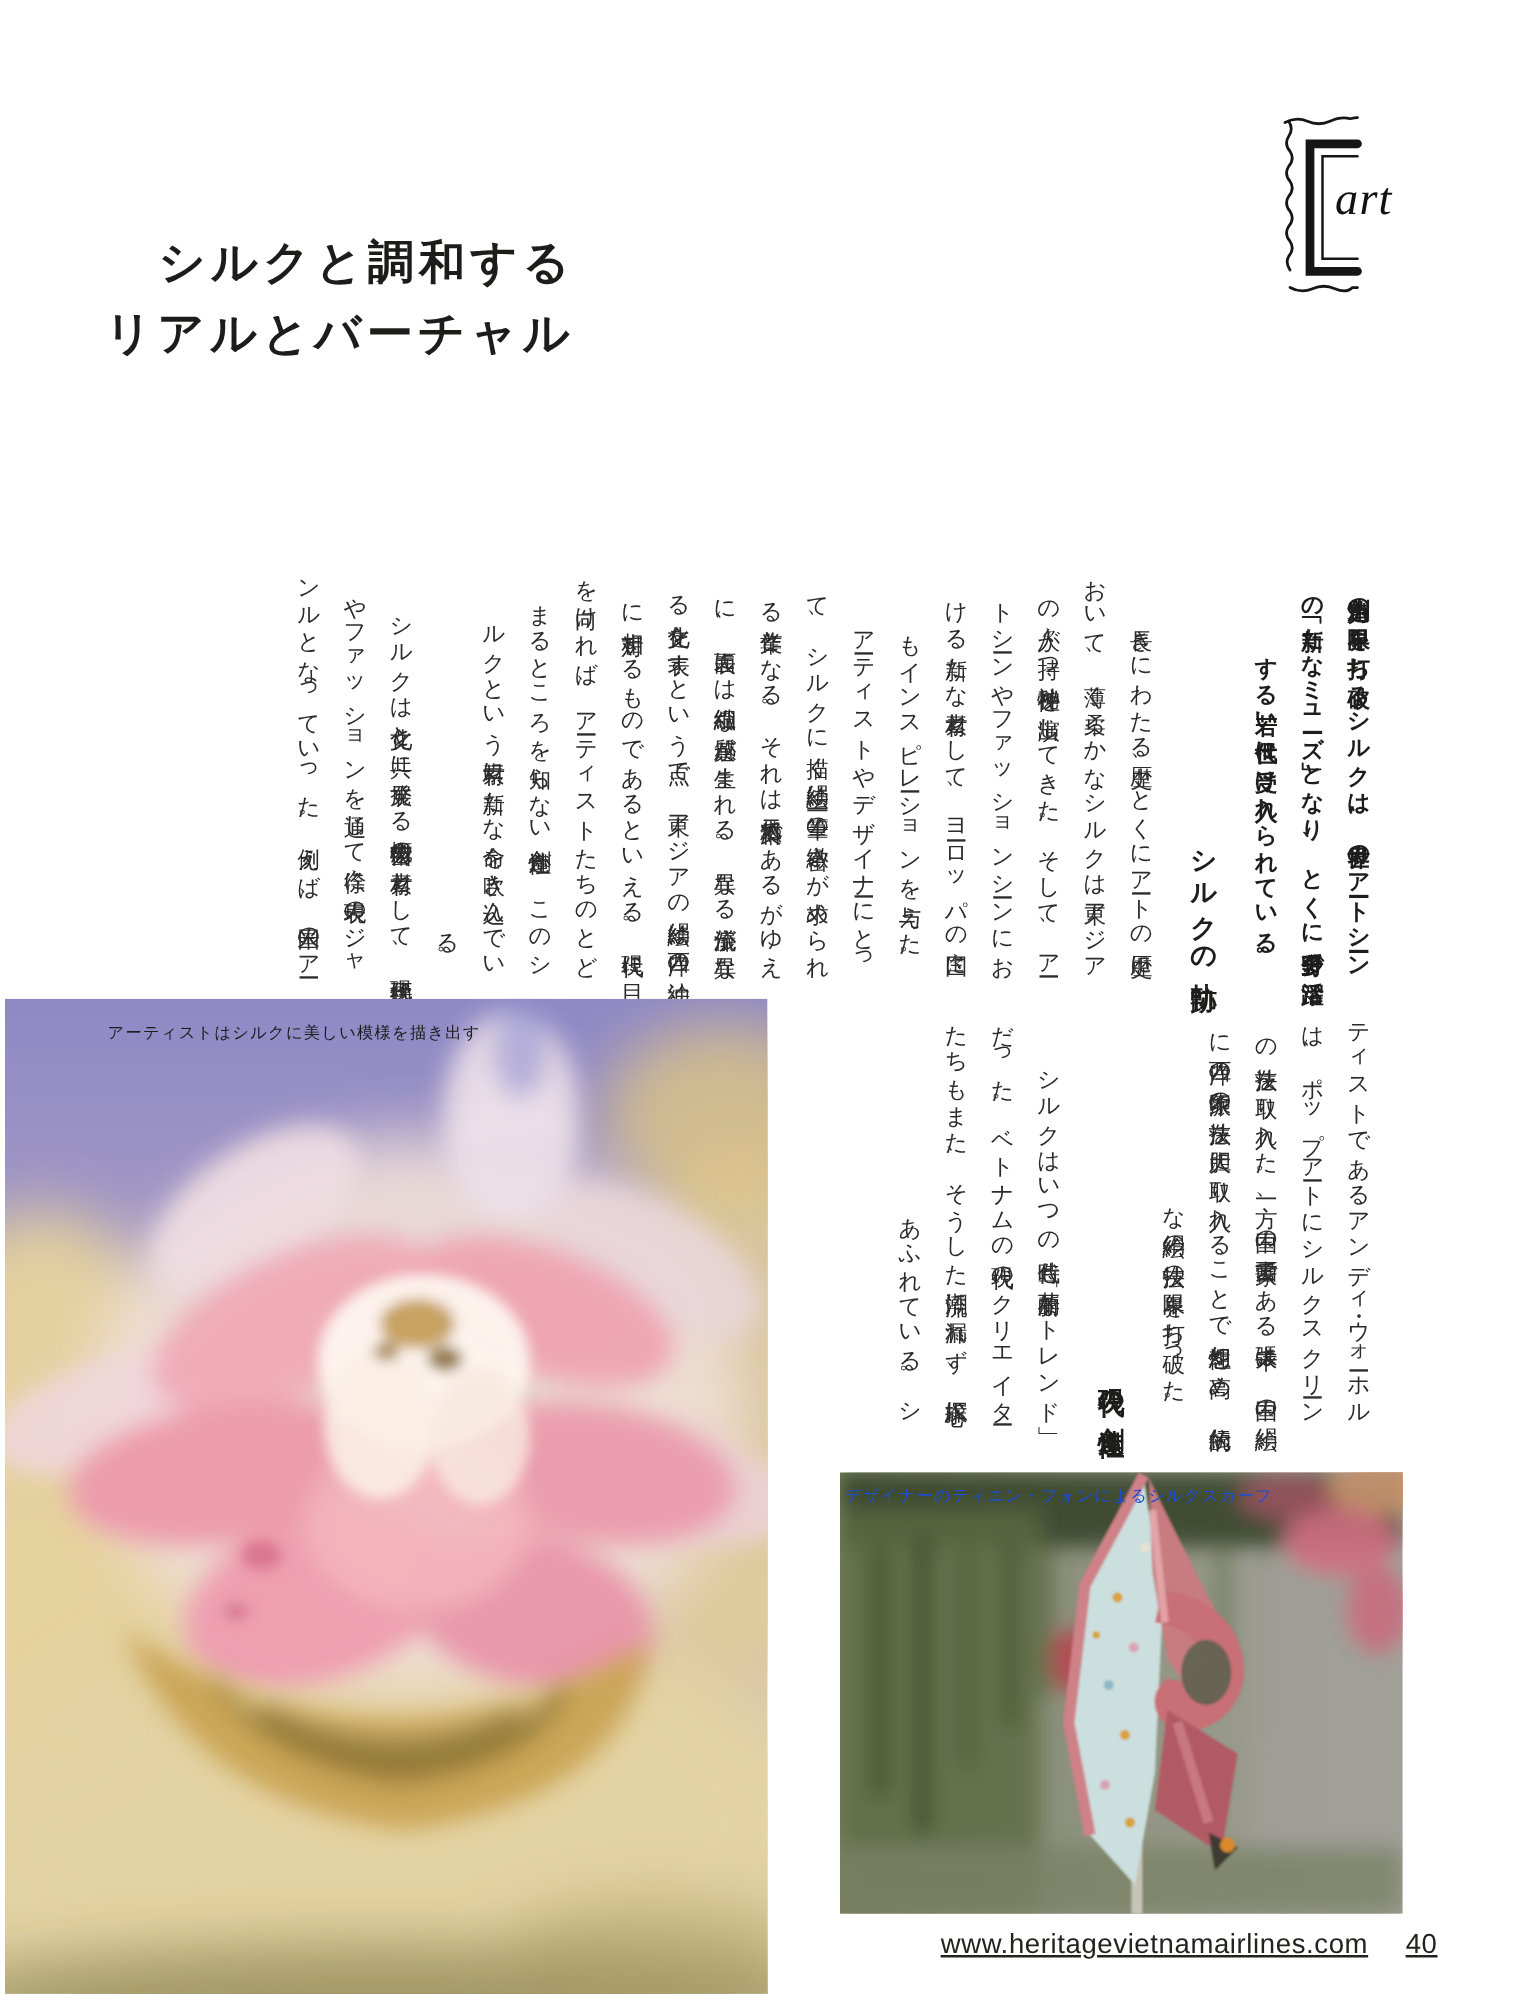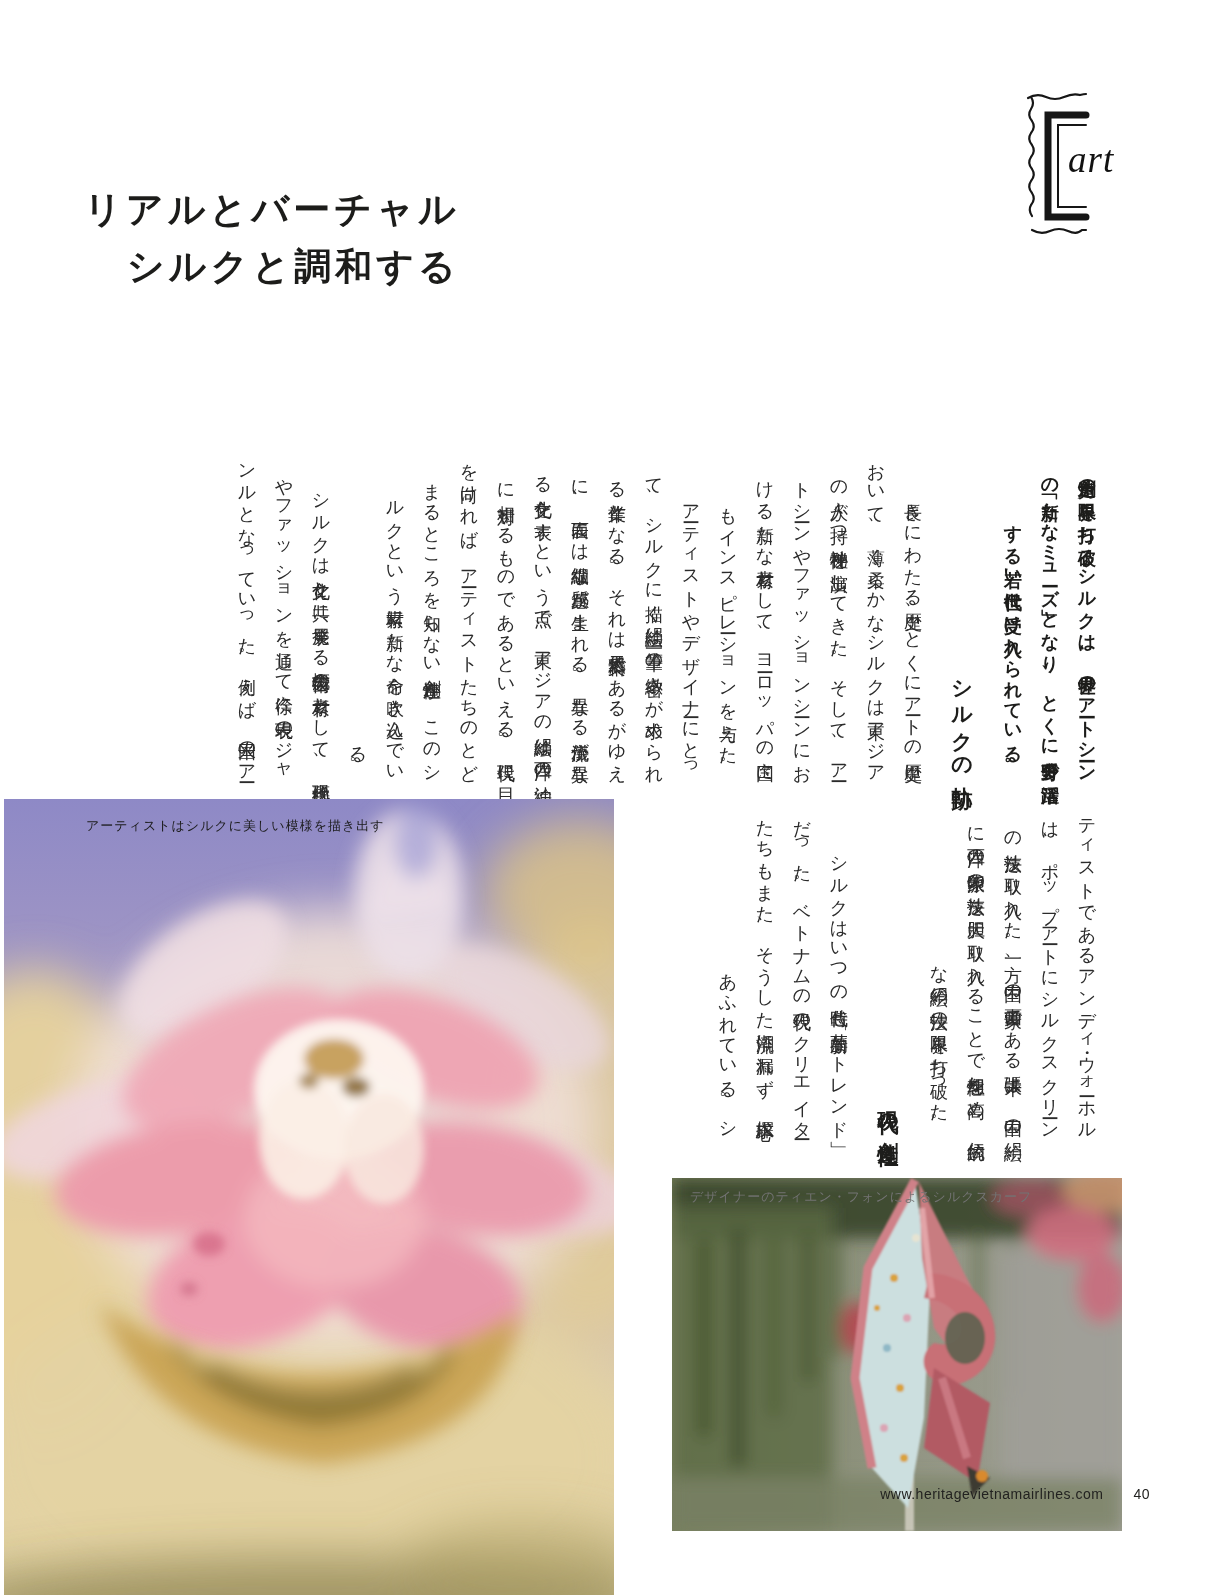--- a/index.html
+++ b/index.html
@@ -37,24 +37,24 @@
   .vtext h3{font-size:21px;font-weight:700;margin:0 13px;color:#1d1d1b;
             letter-spacing:2px;line-height:37px;}
 
   
   figure{margin:0;padding:4px;}
   .painting{position:absolute;left:0;top:795px;width:610px;height:800px;overflow:hidden;}
   .scarf{position:absolute;left:668px;top:1174px;width:450px;height:353px;overflow:hidden;}
   .painting svg,.scarf svg{display:block;width:100%;height:100%;}
   .caption{position:absolute;font-size:13px;letter-spacing:1px;white-space:nowrap;}
   .caption-dark{left:86px;top:22px;color:#1b1b1b;}
-  .caption-light{left:22px;top:14px;color:#737373;}
-
-  
-  .footer{position:absolute;right:61px;top:1486px;font-size:14px;color:#222220;letter-spacing:0.5px;}
+  .caption-light{left:8px;top:14px;color:#1d4ed8;}
+
+  
+  .footer{position:absolute;right:61px;top:1542px;font-size:22px;color:#222220;letter-spacing:0.5px;text-decoration:underline;}
   .footer .pagenum{margin-left:30px;}
 </style>
 </head>
 <body>
 
 <div class="page">
 
   <div class="art-logo">
     <svg width="114" height="156" viewBox="0 0 114 156" aria-hidden="true">
       <g fill="none" stroke="#161616" stroke-linecap="round">
@@ -62,22 +62,22 @@
         <path stroke-width="2.2" d="M10 14 q9 -5 18 -1 t18 0 t16 -2 q4 -1 6 -1"></path>
         <path stroke-width="2.2" d="M14 146 q9 5 18 1 t18 0 t14 -1 q3 0 4 0"></path>
         <path stroke-width="7" d="M68 31 H30 V133 H68"></path>
         <path stroke-width="2" d="M68 41 H40 V123 H68"></path>
       </g>
     </svg>
     <span class="art-label">art</span>
   </div>
 
   <h1 class="title">
+    <span class="tline">シルクと調和する</span>
     <span class="tline">リアルとバーチャル</span>
-    <span class="tline">シルクと調和する</span>
   </h1>
 
 
   <div class="vtext vblock1">
     <p class="lead">創造力の限界を打ち破るシルクは、世界のアートシーンの「新たなミューズ」となり、とくに多分野で活躍する若い世代に受け入れられている。</p>
     <h3>シルクの軌跡</h3>
     <p class="indent">長きにわたる歴史、とくにアートの歴史において、薄く柔らかなシルクは東アジアの人々が持つ神秘性を演出してきた。そして、アートシーンやファッションシーンにおける新たな素材として、ヨーロッパの国々にもインスピレーションを与えた。</p>
     <p class="indent">アーティストやデザイナーにとって、シルクに描く絹絵は一筆一筆の緻密さが求められる作業となる。それは天然染料であるがゆえに、表面には繊細な質感が生まれる。異なる流儀が異なる文化を表すという点で、東アジアの絹絵は西洋の油絵に相対するものであるといえる。現代に目を向ければ、アーティストたちのとどまるところを知らない創造性が、このシルクという素材に新たな命を吹き込んでいる。</p>
     <p class="indent">シルクは文化と共に発展する概念芸術の素材として、現代絵画やファッションを通じて徐々に表現のジャンルとなっていった。例えば、米国のアー</p>
   </div>

